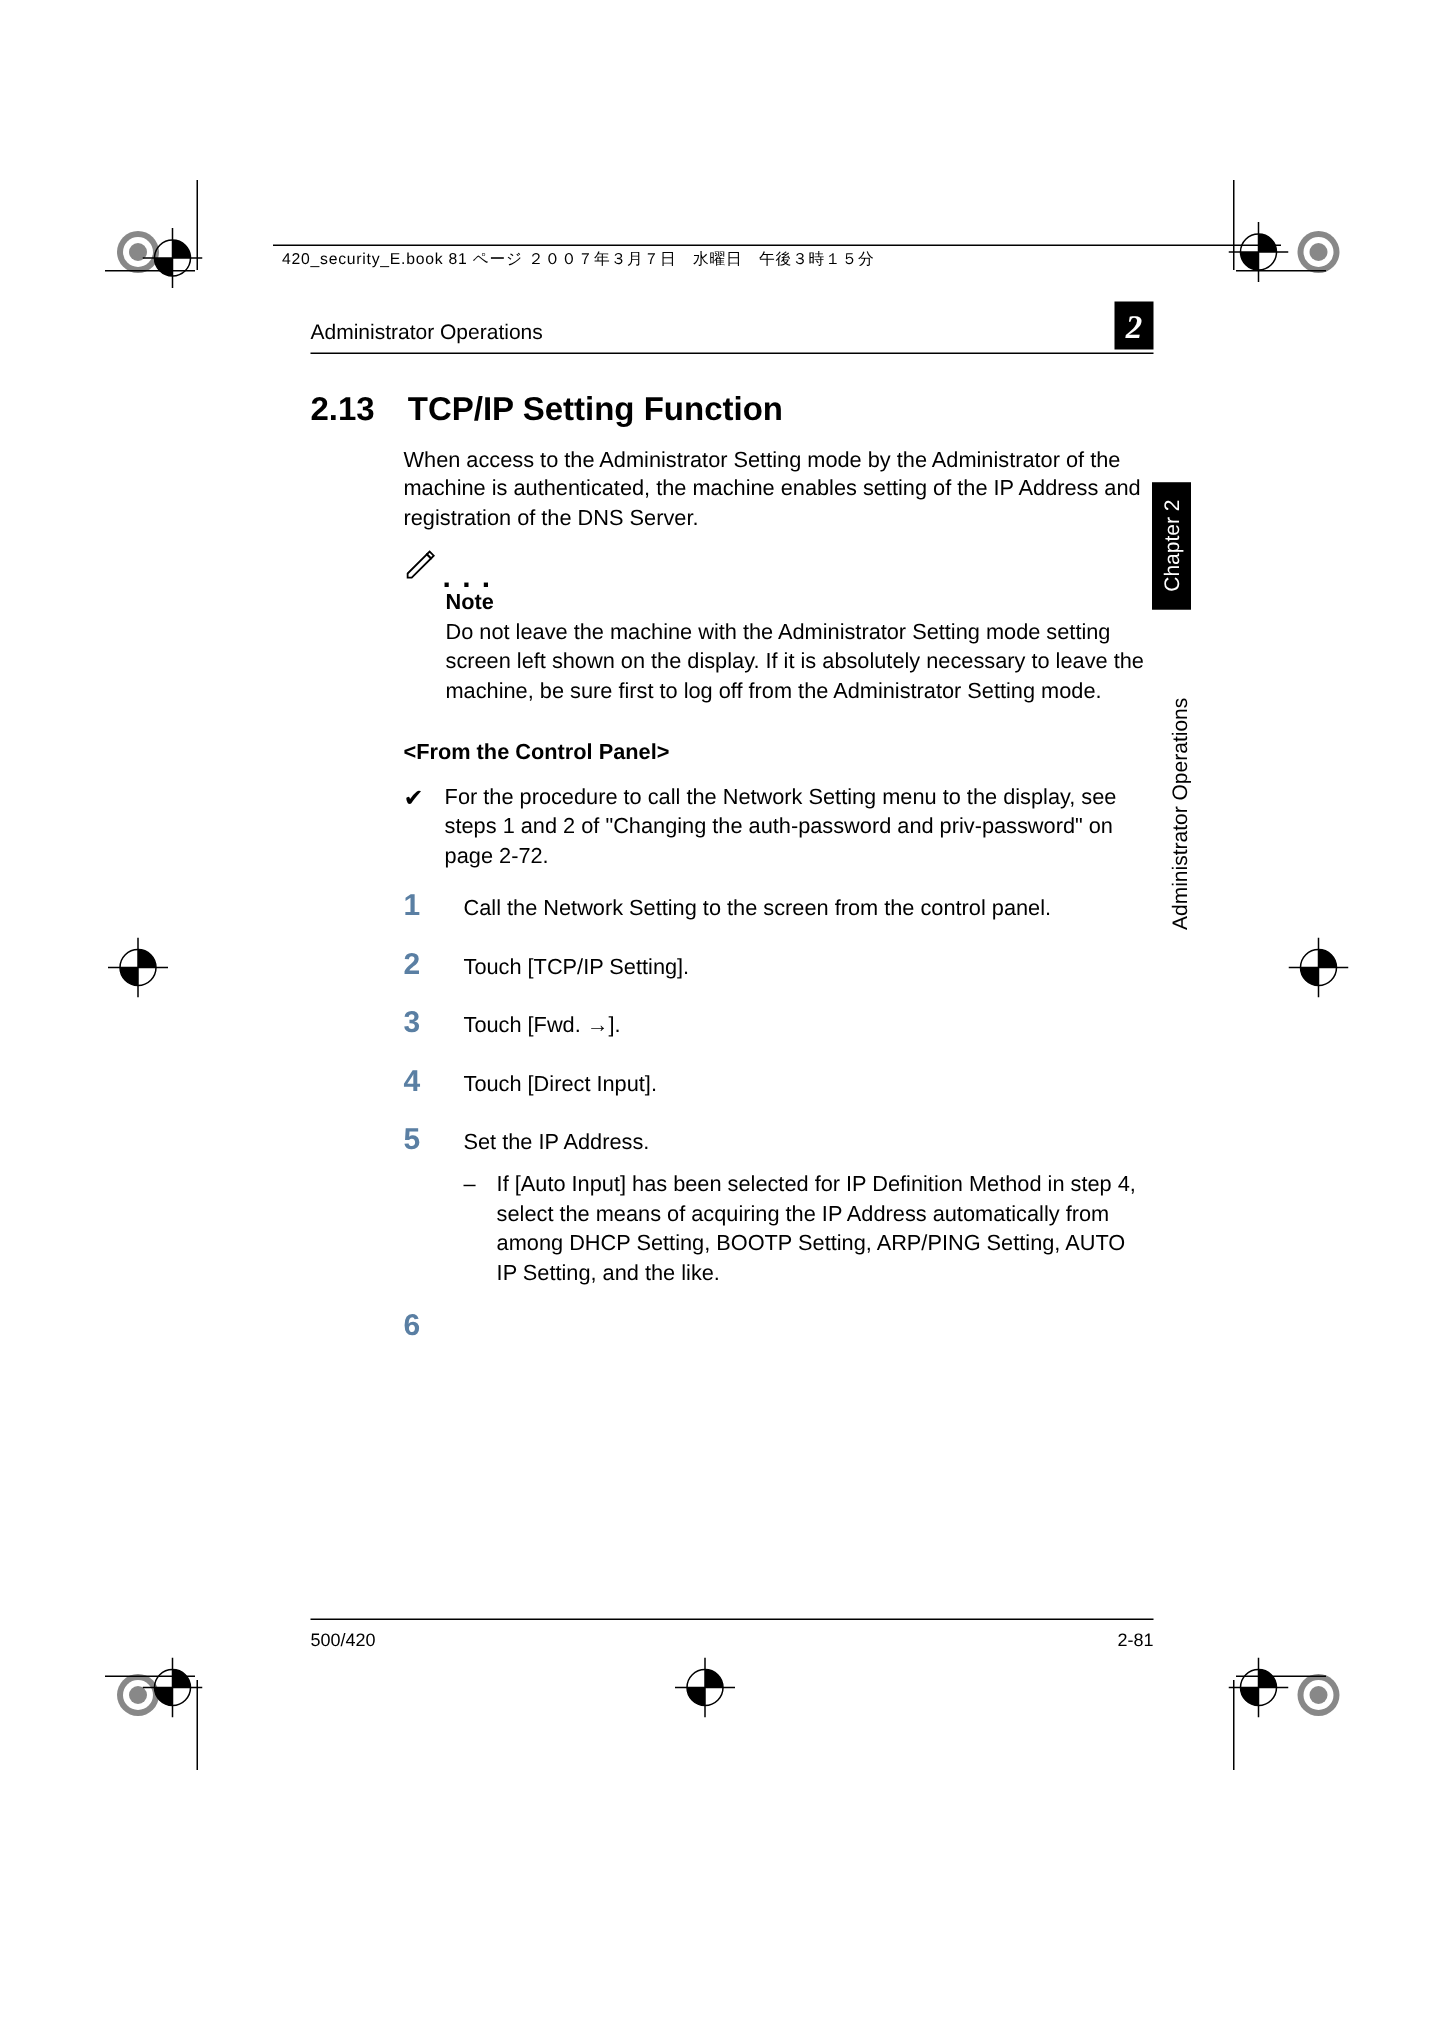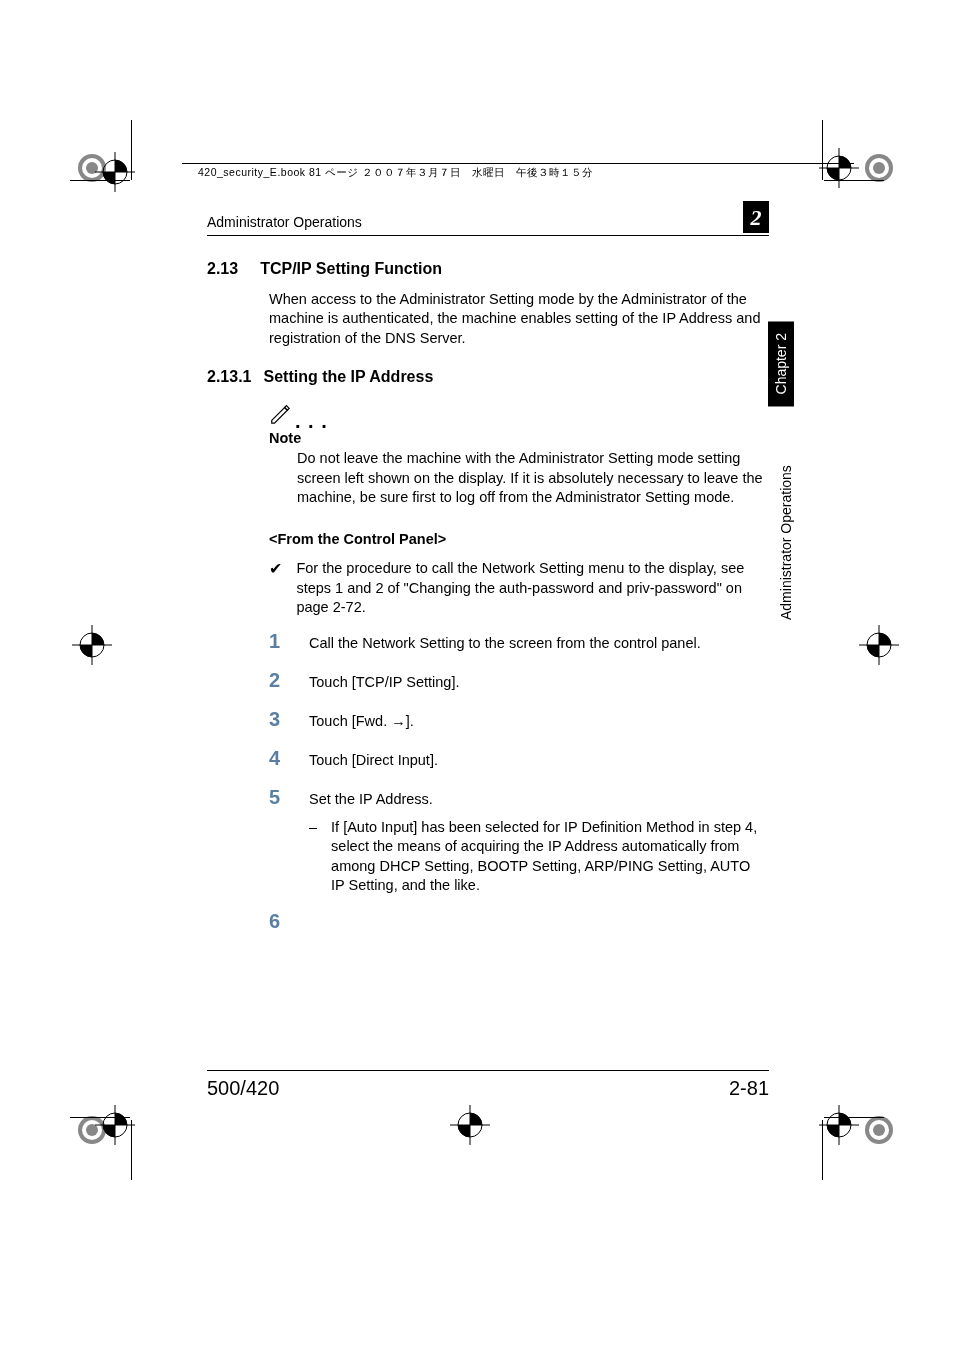--- a/index.html
+++ b/index.html
@@ -34,21 +34,21 @@
   
   .file-header-line {
     position: absolute;
     left: 182px;
     right: 100px;
     top: 163px;
     border-top: 1px solid #000;
   }
   .file-header-text {
     position: absolute;
-    left: 198px;
+    left: 188px;
     top: 166px;
     font-size: 10.5px;
     letter-spacing: 0.5px;
   }
 
   
   .run-header {
     position: absolute;
     left: 207px;
     right: 185px;
@@ -99,29 +99,29 @@
 
   
   .content {
     position: absolute;
     left: 207px;
     top: 258px;
     width: 560px;
     font-size: 14.5px;
     line-height: 1.35;
   }
-  .h1-row { display: flex; gap: 22px; font-weight: bold; font-size: 16px; margin-bottom: 10px; }
+  .h1-row { display: flex; gap: 22px; font-weight: bold; font-size: 22px; margin-bottom: 10px; }
   .h2-row { display: flex; gap: 12px; font-weight: bold; font-size: 16px; margin-top: 18px; margin-bottom: 14px; }
   .body-para { margin-left: 62px; margin-bottom: 6px; }
 
   .note-block { margin-left: 62px; margin-top: 8px; }
   .note-icon-row { display: flex; align-items: flex-end; gap: 4px; }
   .note-icon-row svg { width: 22px; height: 22px; }
   .note-dots { font-weight: bold; font-size: 20px; letter-spacing: 1px; line-height: 10px; padding-bottom: 3px; }
-  .note-label { font-weight: bold; }
+  .note-label { font-weight: bold; margin-left: 28px; }
   .note-text { margin-left: 28px; margin-right: 4px; }
 
   .sub-h { font-weight: bold; margin-left: 62px; margin-top: 22px; margin-bottom: 10px; }
 
   .check-row { display: flex; margin-left: 62px; gap: 14px; margin-bottom: 10px; }
   .check-row .mark { font-size: 16px; line-height: 20px; }
   .check-row .txt { flex: 1; }
 
   .step-row { display: flex; margin-left: 62px; gap: 24px; margin-bottom: 12px; align-items: baseline; }
   .step-num {
@@ -136,21 +136,21 @@
   .sub-bullet .dash { width: 12px; }
 
   
   .page-footer {
     position: absolute;
     left: 207px;
     right: 185px;
     bottom: 250px;
     border-top: 1px solid #000;
     padding-top: 6px;
-    font-size: 20px;
+    font-size: 12px;
     display: flex;
     justify-content: space-between;
   }
 </style>
 </head>
 <body>
 
 <div class="page">
 
   <div class="reg-mark" style="left:72px; top:148px;">
@@ -270,24 +270,20 @@
   <div class="side-tab plain">Administrator Operations</div>
 
   <div class="content">
 
     <div class="h1-row">
       <span>2.13</span>
       <span>TCP/IP Setting Function</span>
     </div>
     <div class="body-para">When access to the Administrator Setting mode by the Administrator of the machine is authenticated, the machine enables setting of the IP Address and registration of the DNS Server.</div>
 
-    <div class="h2-row">
-      <span>2.13.1</span>
-      <span>Setting the IP Address</span>
-    </div>
 
     <div class="note-block">
       <div class="note-icon-row">
         <span>
           <svg viewBox="0 0 24 24">
               <path d="M3 20 L17 6 L20 9 L6 23 L3 23 Z" fill="none" stroke="#000" stroke-width="1.3"></path>
               <path d="M17 6 L19 4 L22 7 L20 9 Z" fill="none" stroke="#000" stroke-width="1.3"></path>
             </svg>
         </span>
         <span class="note-dots">. . .</span>

